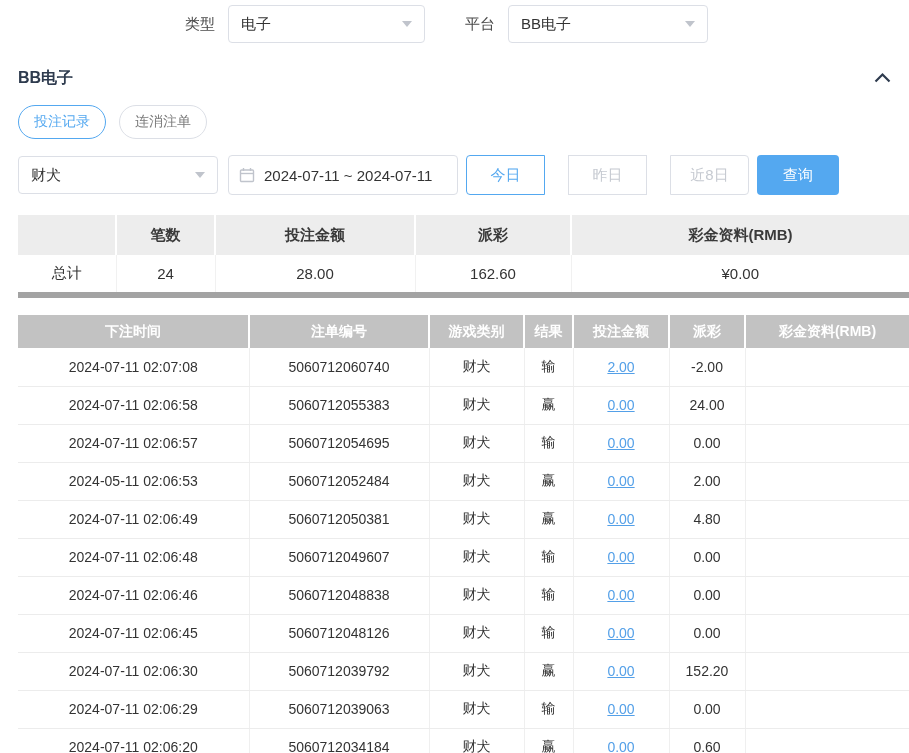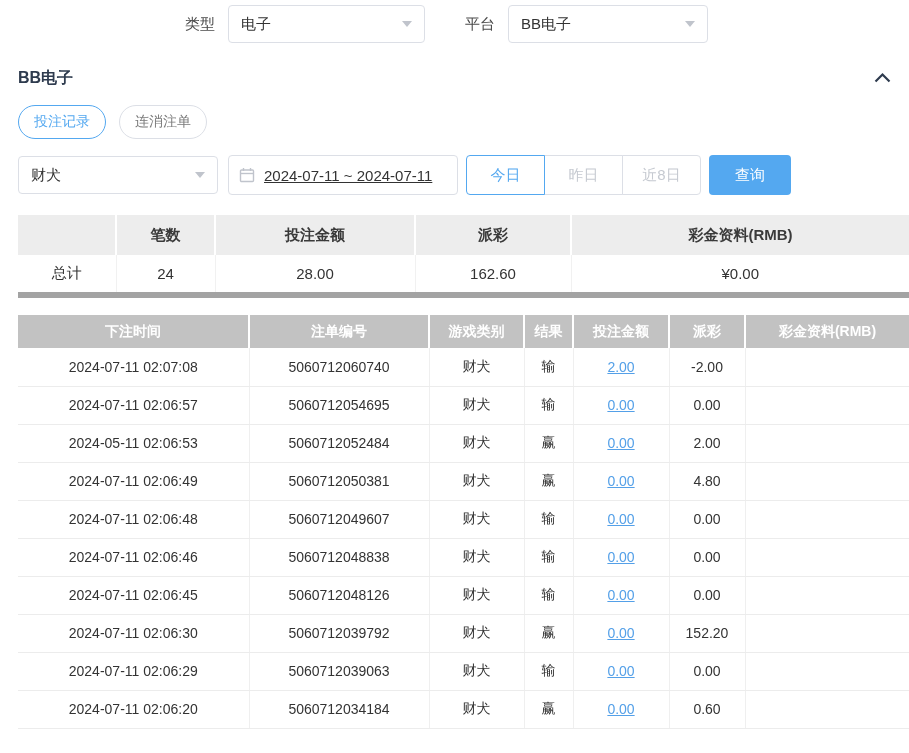--- a/index.html
+++ b/index.html
@@ -27,23 +27,23 @@
   .tabs { display: flex; gap: 13px; padding: 0 18px; margin-top: 16px; }
   .tab-pill { height: 34px; padding: 0 15px; border-radius: 17px; border: 1px solid #dcdfe6;
               background: #fff; display: inline-flex; align-items: center; font-size: 14px;
               color: #7a7a7a; cursor: pointer; }
   .tab-pill.active { border-color: #54a8f0; color: #54a8f0; }
 
   
   .query-bar { display: flex; align-items: center; padding: 0 18px; margin-top: 16px; }
   .date-box { width: 230px; height: 40px; border: 1px solid #dcdfe6; border-radius: 4px;
               margin-left: 10px; display: flex; align-items: center; padding: 0 10px;
-              font-size: 15px; color: #333; cursor: pointer; text-decoration: underline; }
+              font-size: 15px; color: #333; cursor: pointer; }
   .date-box .cal { margin-right: 9px; display: flex; }
-  .btn-group { display: flex; margin-left: 8px; }
+  .btn-group { display: flex; margin-left: 8px; gap: 24px; }
   .range-btn { width: 79px; height: 40px; border: 1px solid #dcdfe6; background: #fff;
                font-size: 15px; color: #c6cad1; cursor: pointer; margin-left: -1px;
                font-family: inherit; }
   .range-btn:first-child { margin-left: 0; border-radius: 4px 0 0 4px; }
   .range-btn:last-child { border-radius: 0 4px 4px 0; }
   .range-btn.active { border-color: #54a8f0; color: #54a8f0; position: relative; z-index: 1; }
   .search-btn { width: 82px; height: 40px; margin-left: 8px; border: none; border-radius: 4px;
                 background: #54a8f0; color: #fff; font-size: 15px; cursor: pointer;
                 font-family: inherit; }
 
@@ -189,20 +189,29 @@
       <tr>
     <td>2024-07-11 02:07:08</td>
     <td>5060712060740</td>
     <td>财犬</td>
     <td>输</td>
     <td><a class="bet-link">2.00</a></td>
     <td class="neg">-2.00</td>
     <td></td>
   </tr>
       <tr>
+    <td>2024-07-11 02:06:58</td>
+    <td>5060712055383</td>
+    <td>财犬</td>
+    <td>赢</td>
+    <td><a class="bet-link">0.00</a></td>
+    <td>24.00</td>
+    <td></td>
+  </tr>
+      <tr>
     <td>2024-07-11 02:06:57</td>
     <td>5060712054695</td>
     <td>财犬</td>
     <td>输</td>
     <td><a class="bet-link">0.00</a></td>
     <td>0.00</td>
     <td></td>
   </tr>
       <tr>
     <td>2024-05-11 02:06:53</td>

